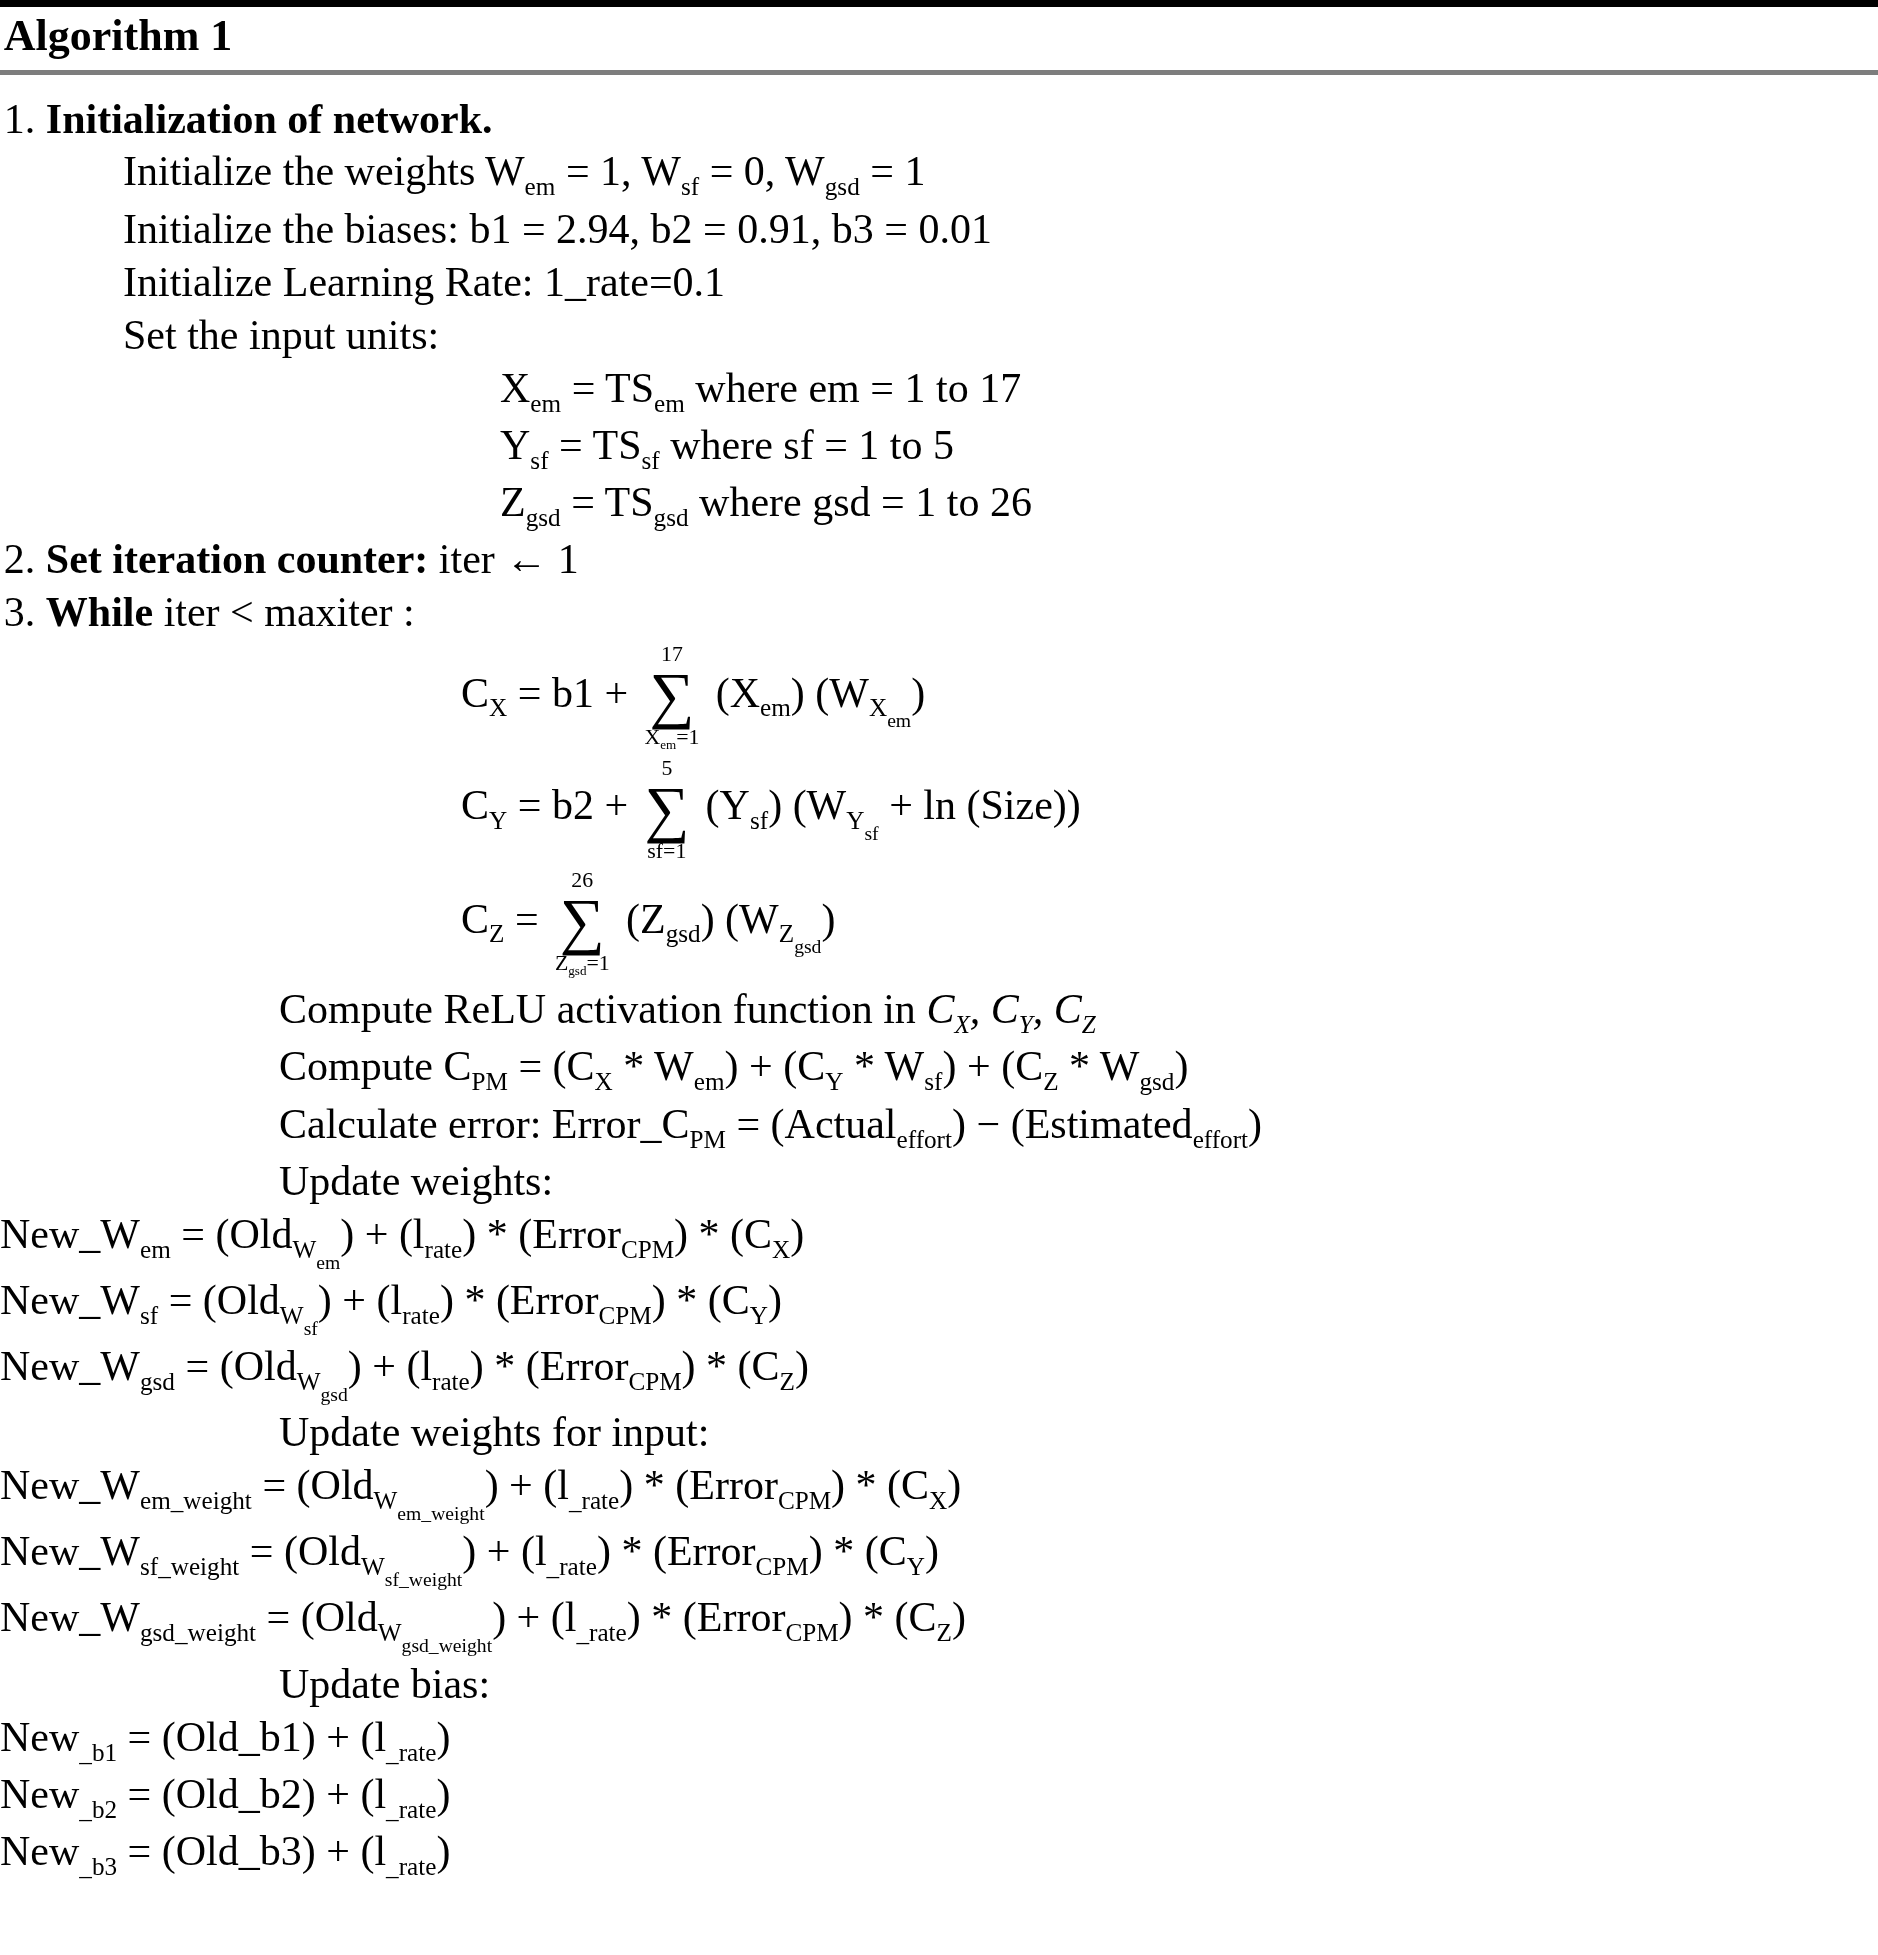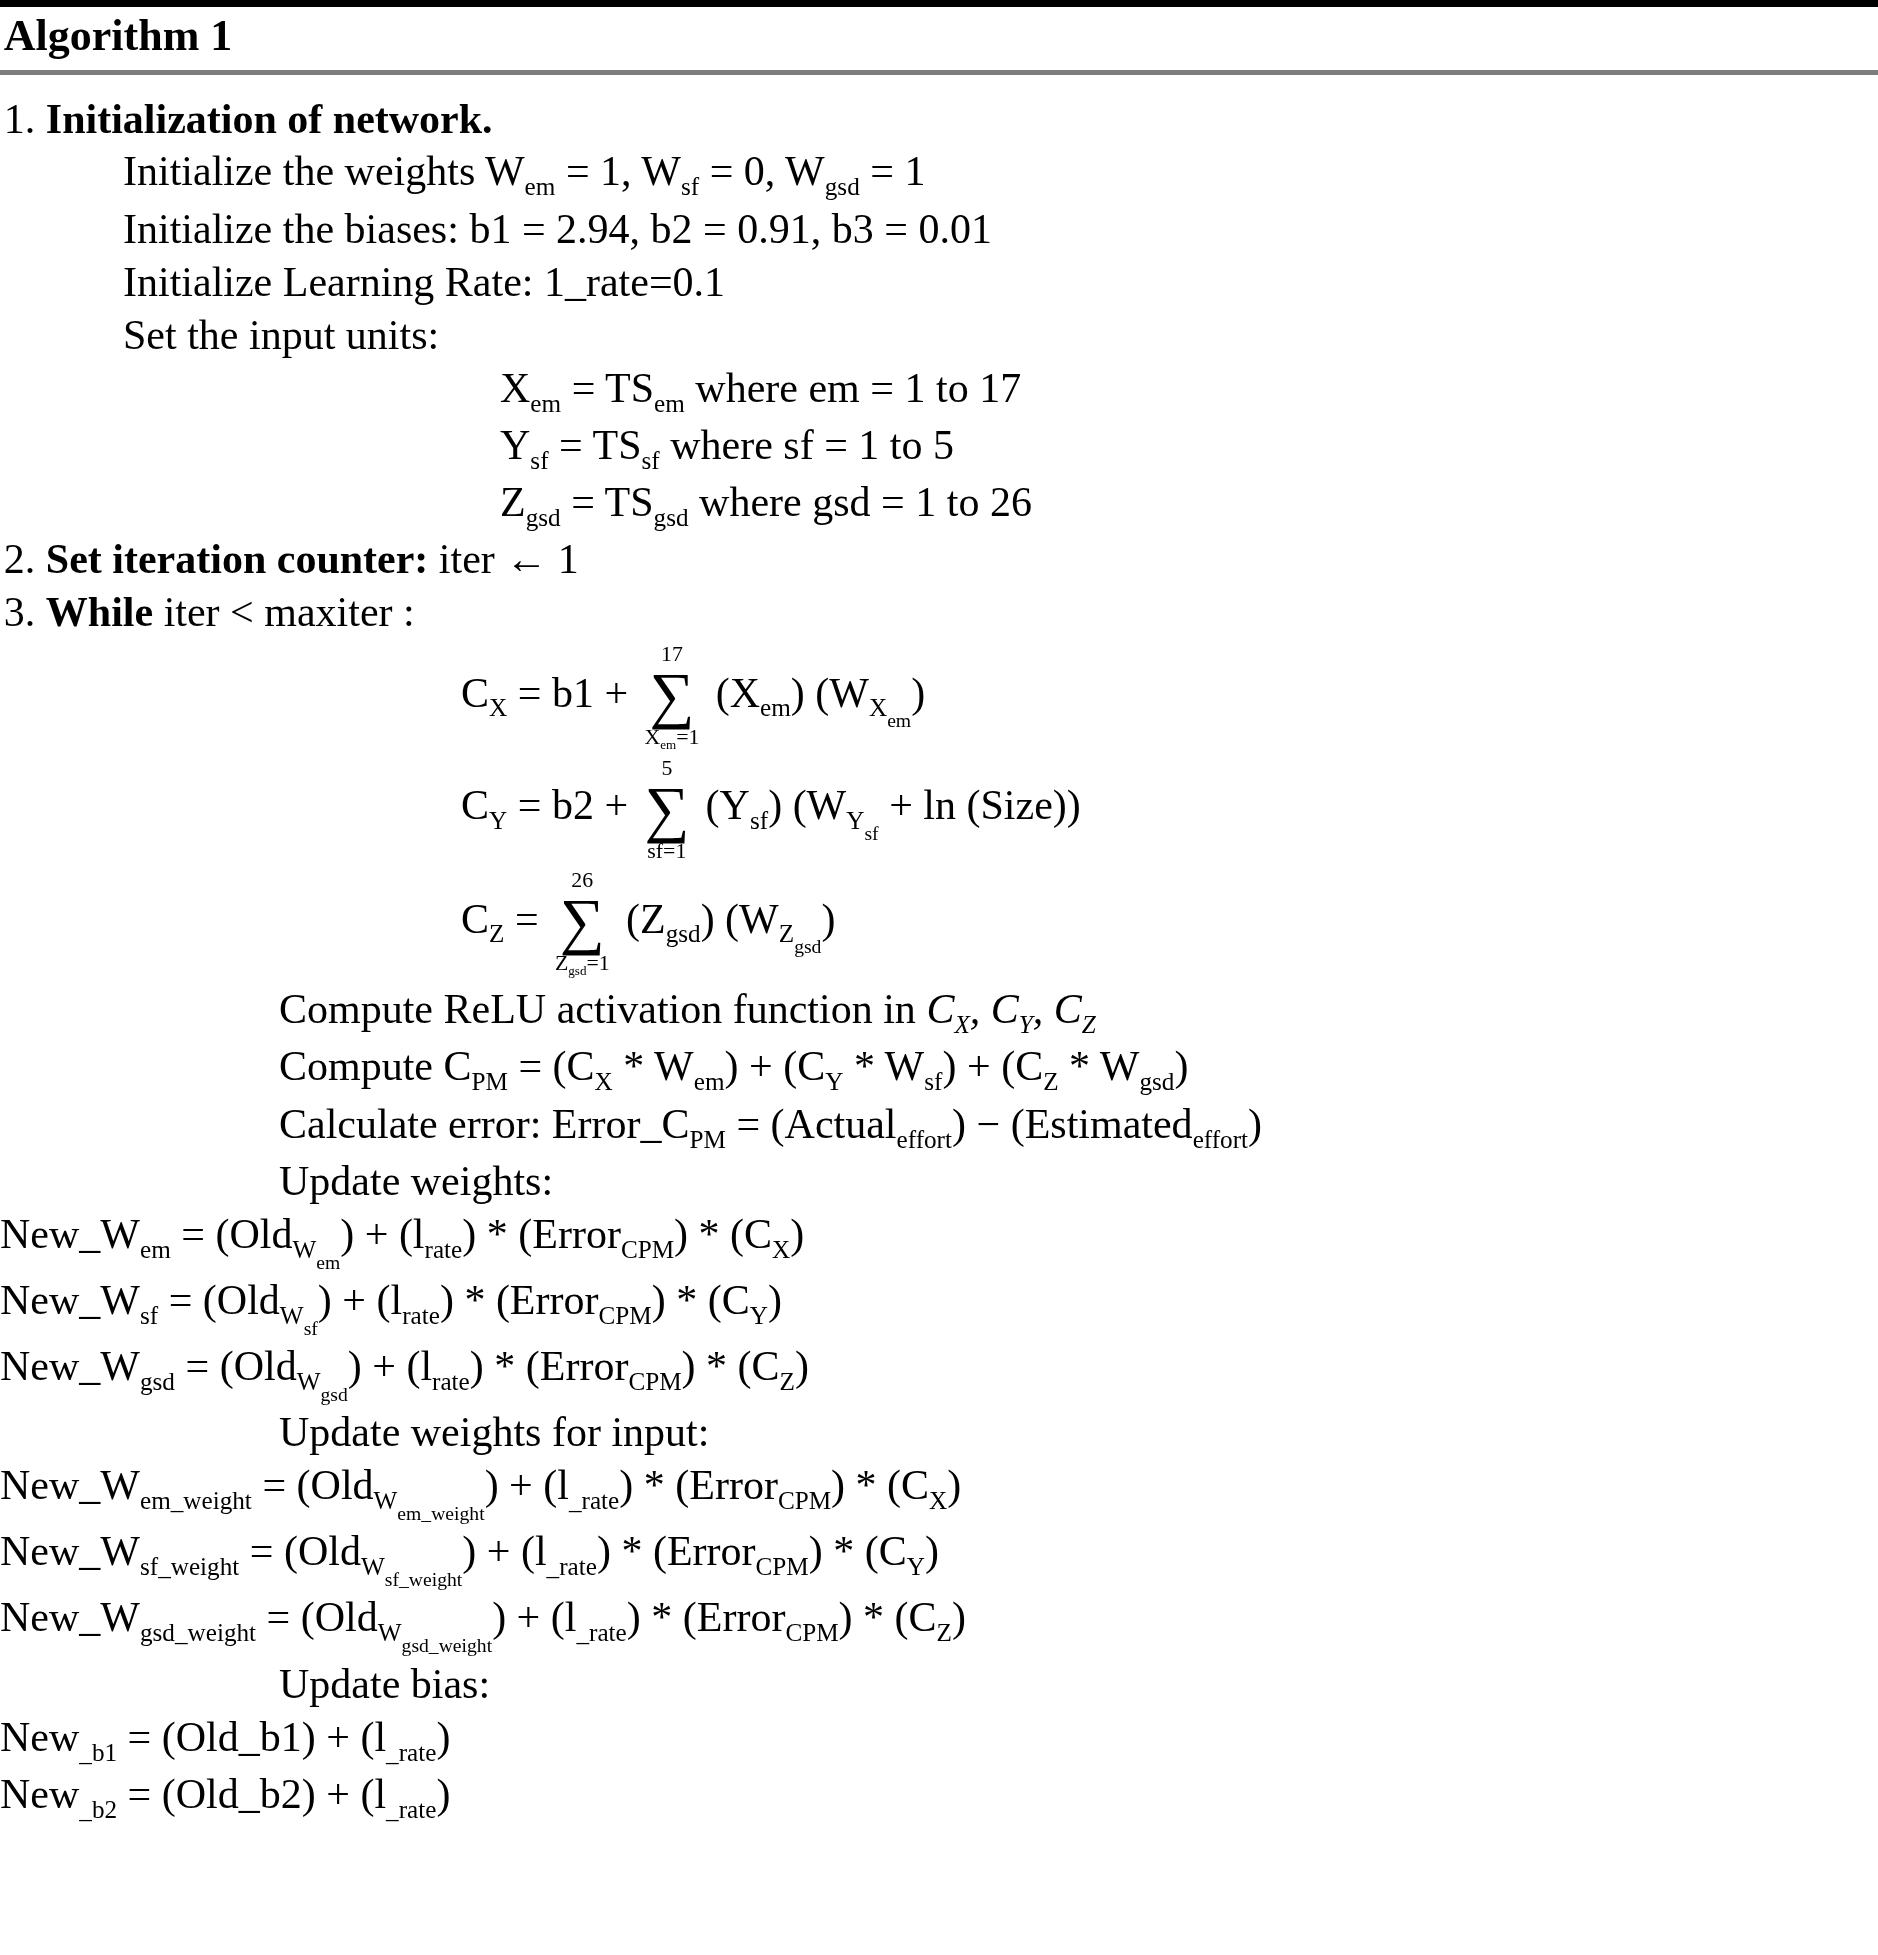--- a/index.html
+++ b/index.html
@@ -88,16 +88,17 @@
       <div class="line i5">New_W<span class="sb">em</span> = (Old<span class="sb">W<span class="sb">em</span></span>) + (l<span class="sb">rate</span>) * (Error<span class="sb">CPM</span>) * (C<span class="sb">X</span>)</div>
       <div class="line i5">New_W<span class="sb">sf</span> = (Old<span class="sb">W<span class="sb">sf</span></span>) + (l<span class="sb">rate</span>) * (Error<span class="sb">CPM</span>) * (C<span class="sb">Y</span>)</div>
       <div class="line i5">New_W<span class="sb">gsd</span> = (Old<span class="sb">W<span class="sb">gsd</span></span>) + (l<span class="sb">rate</span>) * (Error<span class="sb">CPM</span>) * (C<span class="sb">Z</span>)</div>
       <div class="line i2">Update weights for input:</div>
       <div class="line i5">New_W<span class="sb">em_weight</span> = (Old<span class="sb">W<span class="sb">em_weight</span></span>) + (l<span class="sb">_rate</span>) * (Error<span class="sb">CPM</span>) * (C<span class="sb">X</span>)</div>
       <div class="line i5">New_W<span class="sb">sf_weight</span> = (Old<span class="sb">W<span class="sb">sf_weight</span></span>) + (l<span class="sb">_rate</span>) * (Error<span class="sb">CPM</span>) * (C<span class="sb">Y</span>)</div>
       <div class="line i5">New_W<span class="sb">gsd_weight</span> = (Old<span class="sb">W<span class="sb">gsd_weight</span></span>) + (l<span class="sb">_rate</span>) * (Error<span class="sb">CPM</span>) * (C<span class="sb">Z</span>)</div>
       <div class="line i2">Update bias:</div>
       <div class="line i5">New<span class="sb">_b1</span> = (Old_b1) + (l<span class="sb">_rate</span>)</div>
       <div class="line i5">New<span class="sb">_b2</span> = (Old_b2) + (l<span class="sb">_rate</span>)</div>
+      <div class="line i5">New<span class="sb">_b3</span> = (Old_b3) + (l<span class="sb">_rate</span>)</div>
     </div>
 
 </div>
 
 
 </body></html>

